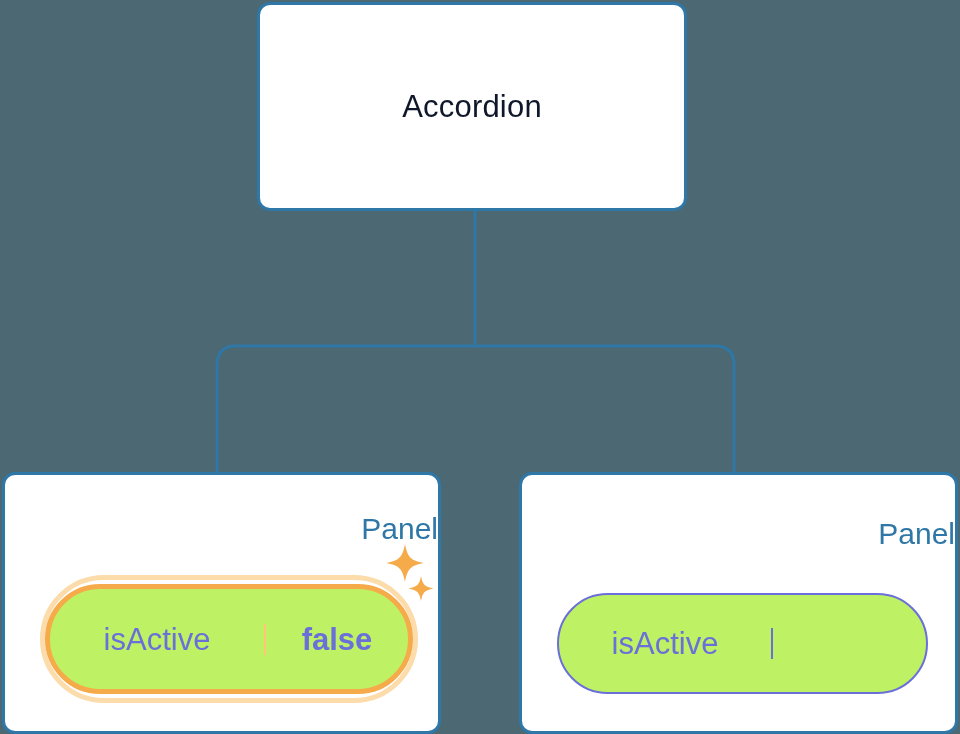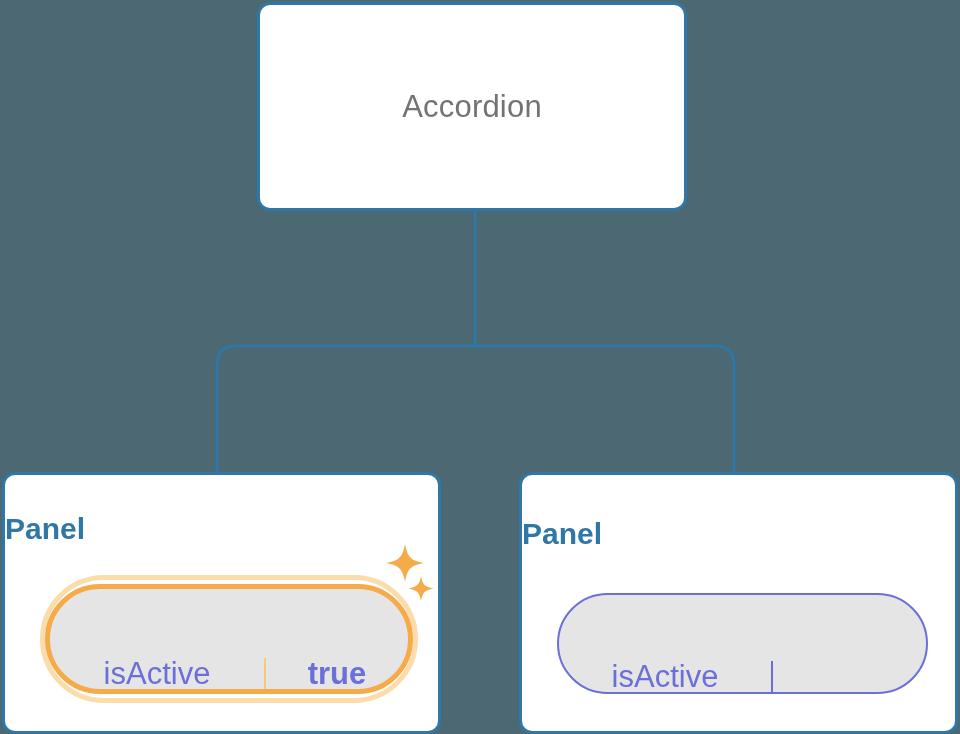--- a/index.html
+++ b/index.html
@@ -40,21 +40,21 @@
   #root-card {
     left: 257px;
     top: 2px;
     width: 430px;
     height: 209px;
     display: flex;
     align-items: center;
     justify-content: center;
   }
   .node-title {
-    color: #737373;
+    color: #0f172a;
     font-size: 31px;
     font-weight: 400;
     letter-spacing: 0.2px;
     line-height: 1;
     white-space: nowrap;
   }
 
   #panel-card-left {
     left: 2px;
     top: 472px;
@@ -65,37 +65,37 @@
     left: 519px;
     top: 472px;
     width: 439px;
     height: 262px;
   }
   .panel-title {
     position: absolute;
     top: 39px;
     left: 0;
     width: 100%;
-    text-align: left;
+    text-align: right;
     color: #2e77a6;
     font-size: 30px;
-    font-weight: 700;
+    font-weight: 400;
     line-height: 1;
   }
   #panel-card-right .panel-title {
     top: 44px;
   }
 
   
   .prop-pill {
     position: absolute;
     display: flex;
-    align-items: flex-end;
-    box-sizing: border-box;
-    background: #e5e5e5;
+    align-items: center;
+    box-sizing: border-box;
+    background: #bef264;
   }
 
   
   .prop-pill.plain {
     left: 35px;
     top: 118px;
     width: 371px;
     height: 101px;
     border: 2px solid #6b6fd9;
     border-radius: 51px;
@@ -190,21 +190,21 @@
     <span class="node-title">Accordion</span>
   </div>
 
   <div class="node-card" id="panel-card-left">
     <span class="panel-title">Panel</span>
 
     <div class="pill-highlight-wrap">
       <div class="pill-glow"></div>
       <div class="prop-pill highlighted">
         <span class="pill-key">isActive</span>
-        <span class="pill-val">true</span>
+        <span class="pill-val">false</span>
       </div>
     </div>
   </div>
 
   <svg class="sparkles" viewBox="0 0 80 78" width="80" height="78">
     <path d="M50 6 C52.6 19.4 55.6 22.4 69 25 C55.6 27.6 52.6 30.6 50 44 C47.4 30.6 44.4 27.6 31 25 C44.4 22.4 47.4 19.4 50 6 Z" fill="#f6ab4b"></path>
     <path d="M66 38 C67.7 46.8 69.7 48.8 78.5 50.5 C69.7 52.2 67.7 54.2 66 63 C64.3 54.2 62.3 52.2 53.5 50.5 C62.3 48.8 64.3 46.8 66 38 Z" fill="#f6ab4b"></path>
   </svg>
 
   <div class="node-card" id="panel-card-right">

